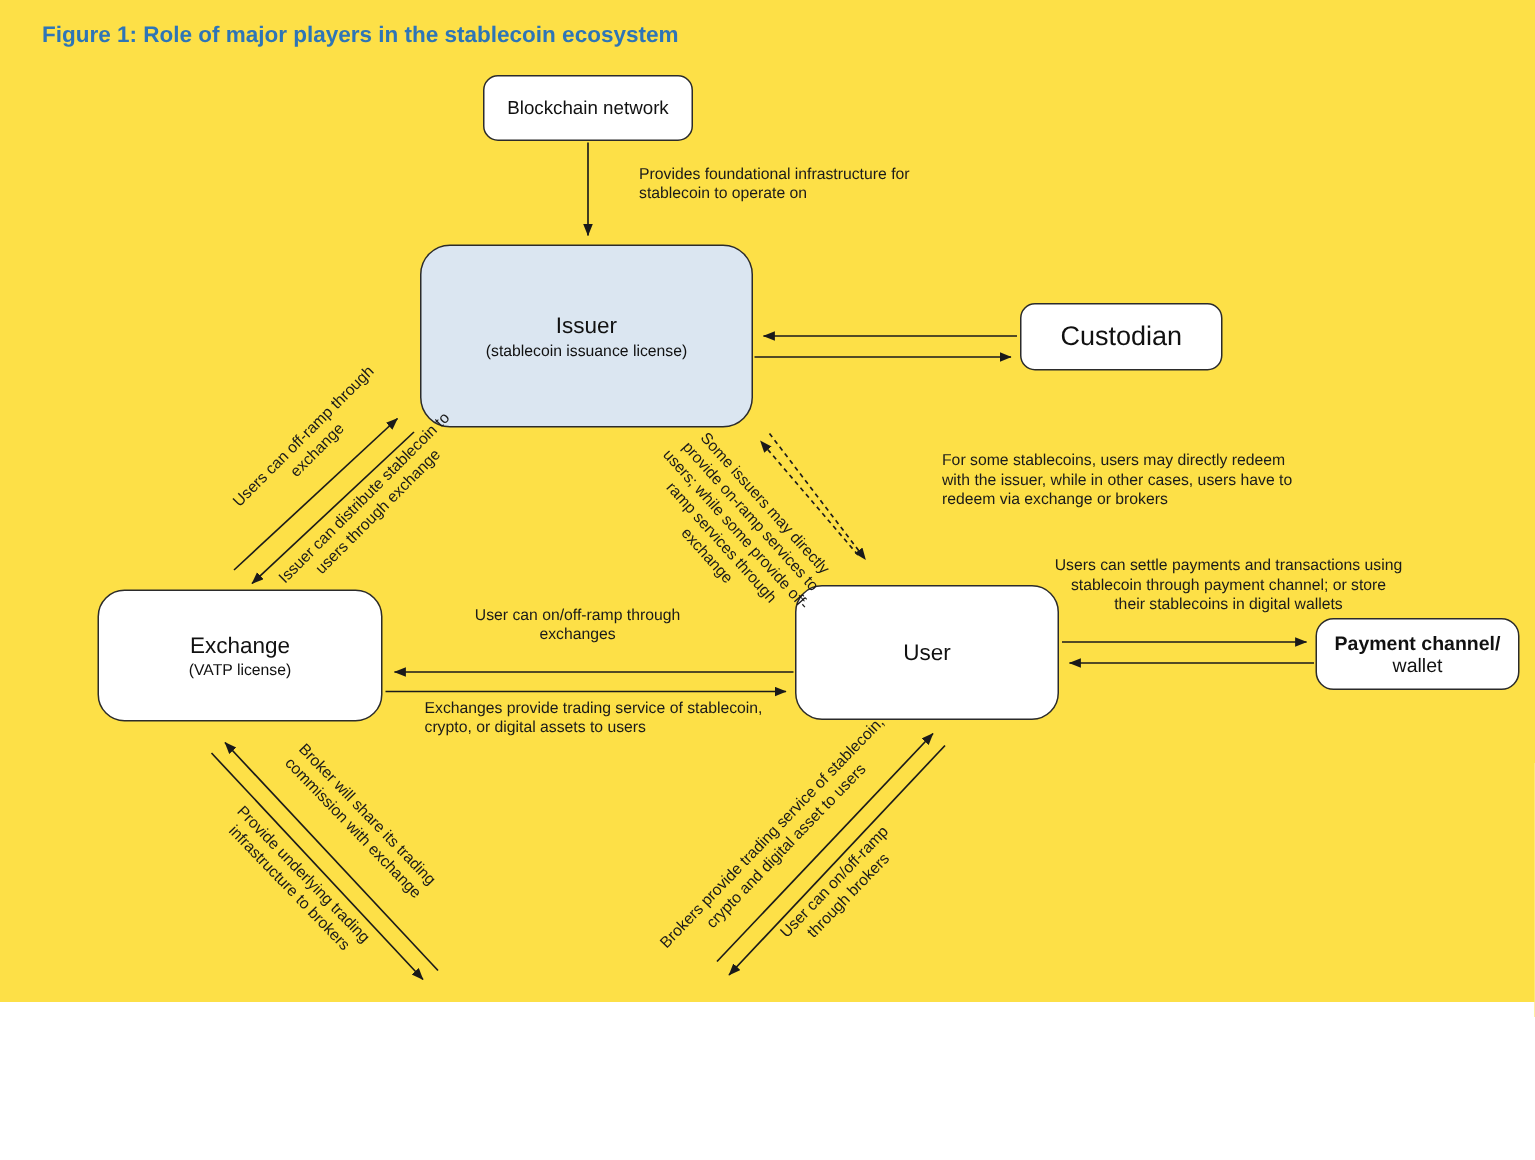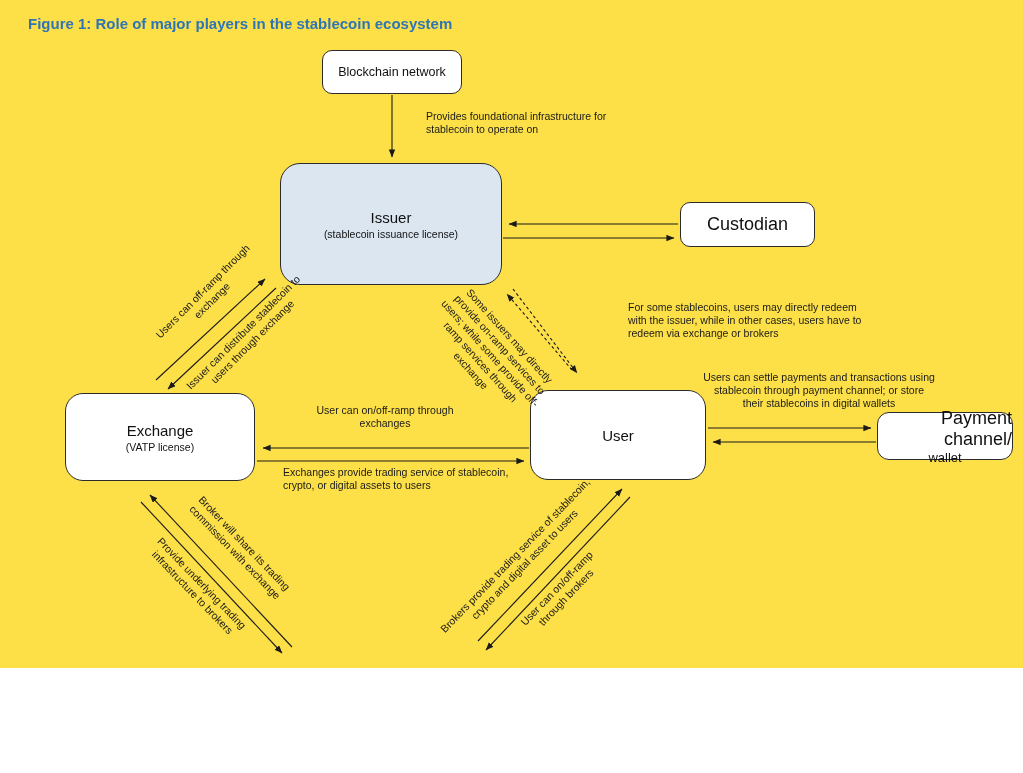--- a/index.html
+++ b/index.html
@@ -70,21 +70,21 @@
   <div class="node" style="left:65px; top:393px; width:190px; height:88px; border-radius:18px;">
     <div class="main" style="font-size:15px;">Exchange</div>
     <div class="sub">(VATP license)</div>
   </div>
 
   <div class="node" style="left:530px; top:390px; width:176px; height:90px; border-radius:18px;">
     <div class="main" style="font-size:15px;">User</div>
   </div>
 
   <div class="node" style="left:877px; top:412px; width:136px; height:48px; border-radius:12px;">
-    <div class="main" style="font-size:18px;">Payment channel/</div>
+    <div class="main" style="font-size:13px;font-weight:bold;">Payment channel/</div>
     <div class="main" style="font-size:13px;">wallet</div>
   </div>
 
   <div class="node" style="left:303px; top:689px; width:175px; height:70px; border-radius:16px;margin-top:20px;">
     <div class="main" style="font-size:13px;">Broker</div>
   </div>
 
   <div class="lbl" style="left:426px; top:110px; width:205px;">Provides foundational infrastructure for stablecoin to operate on</div>
 
 

